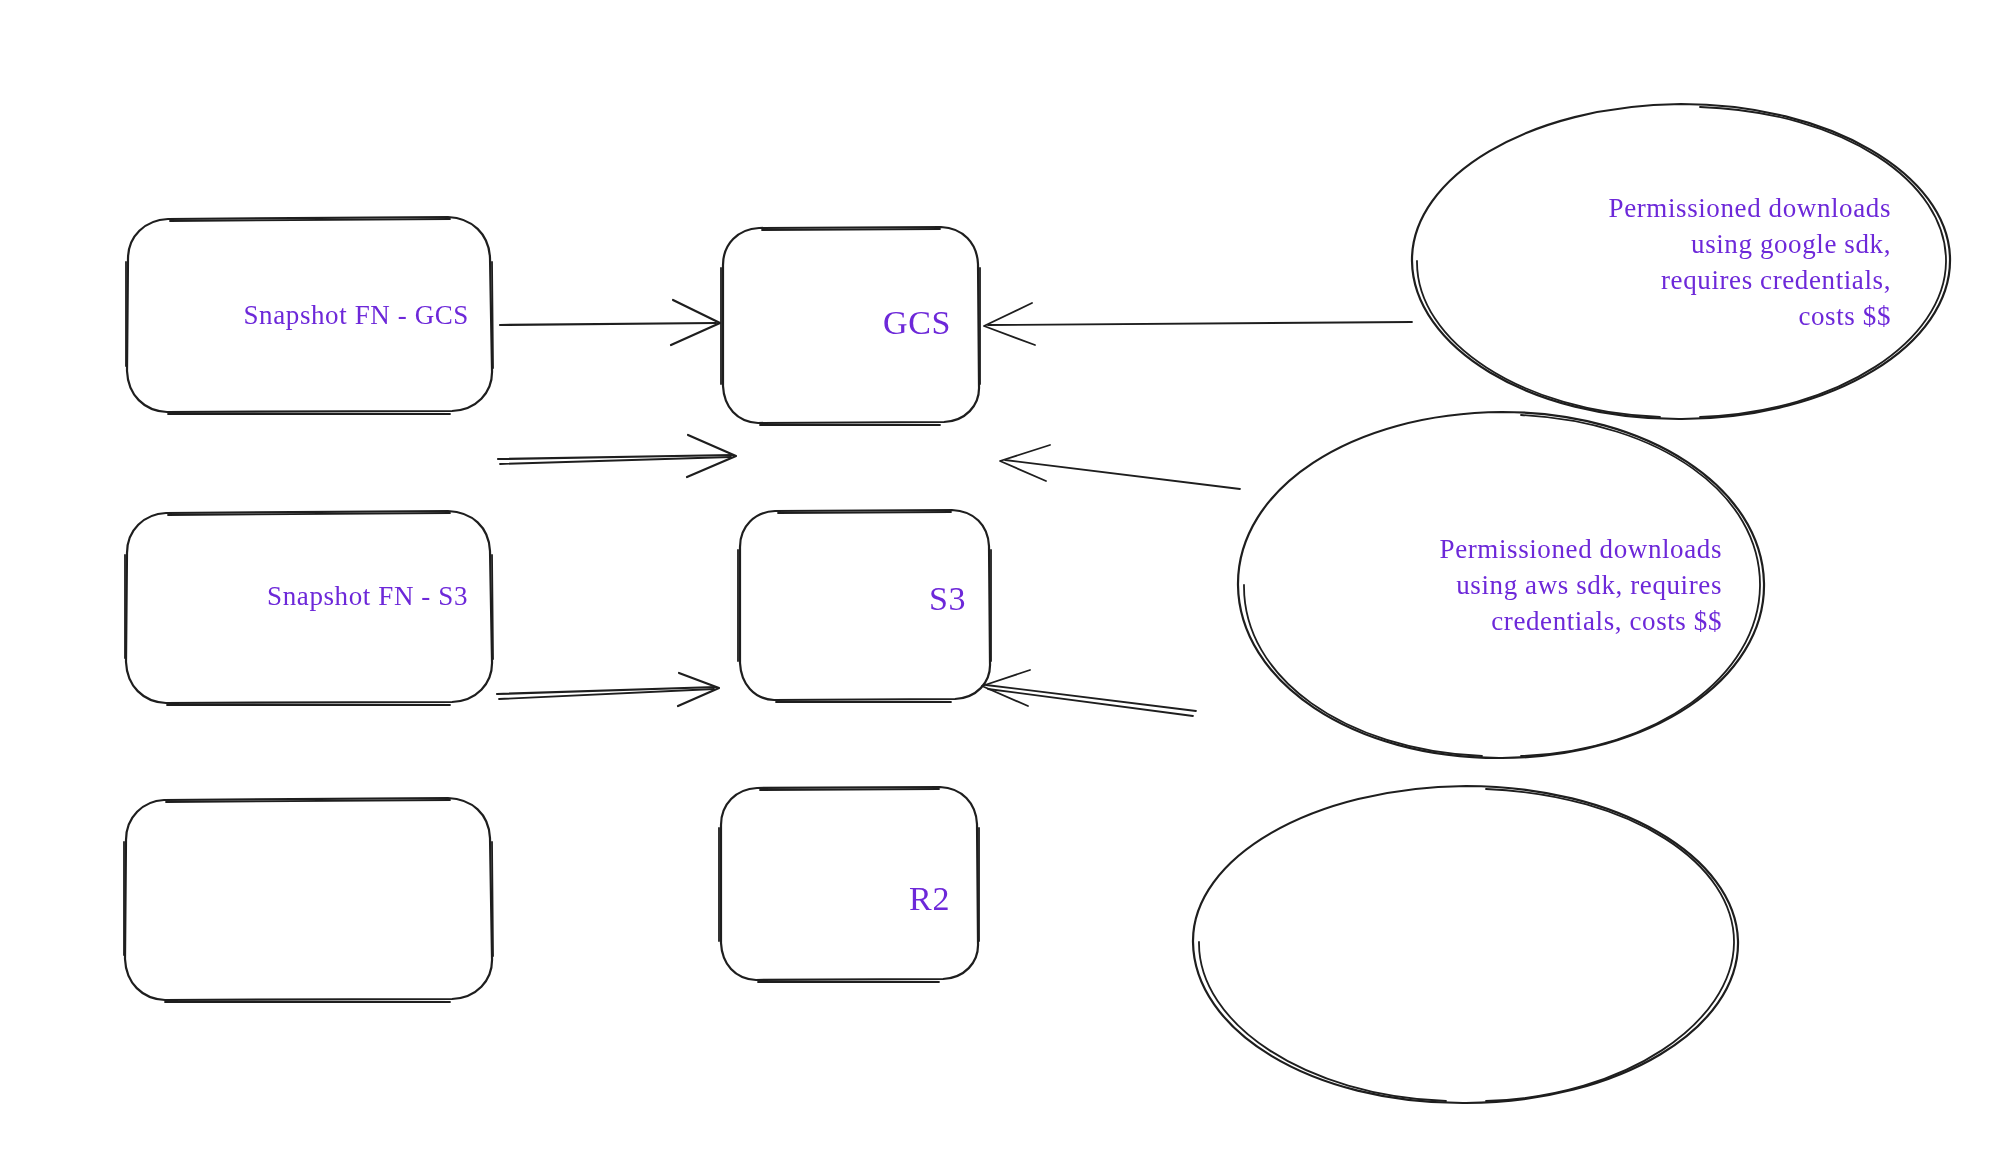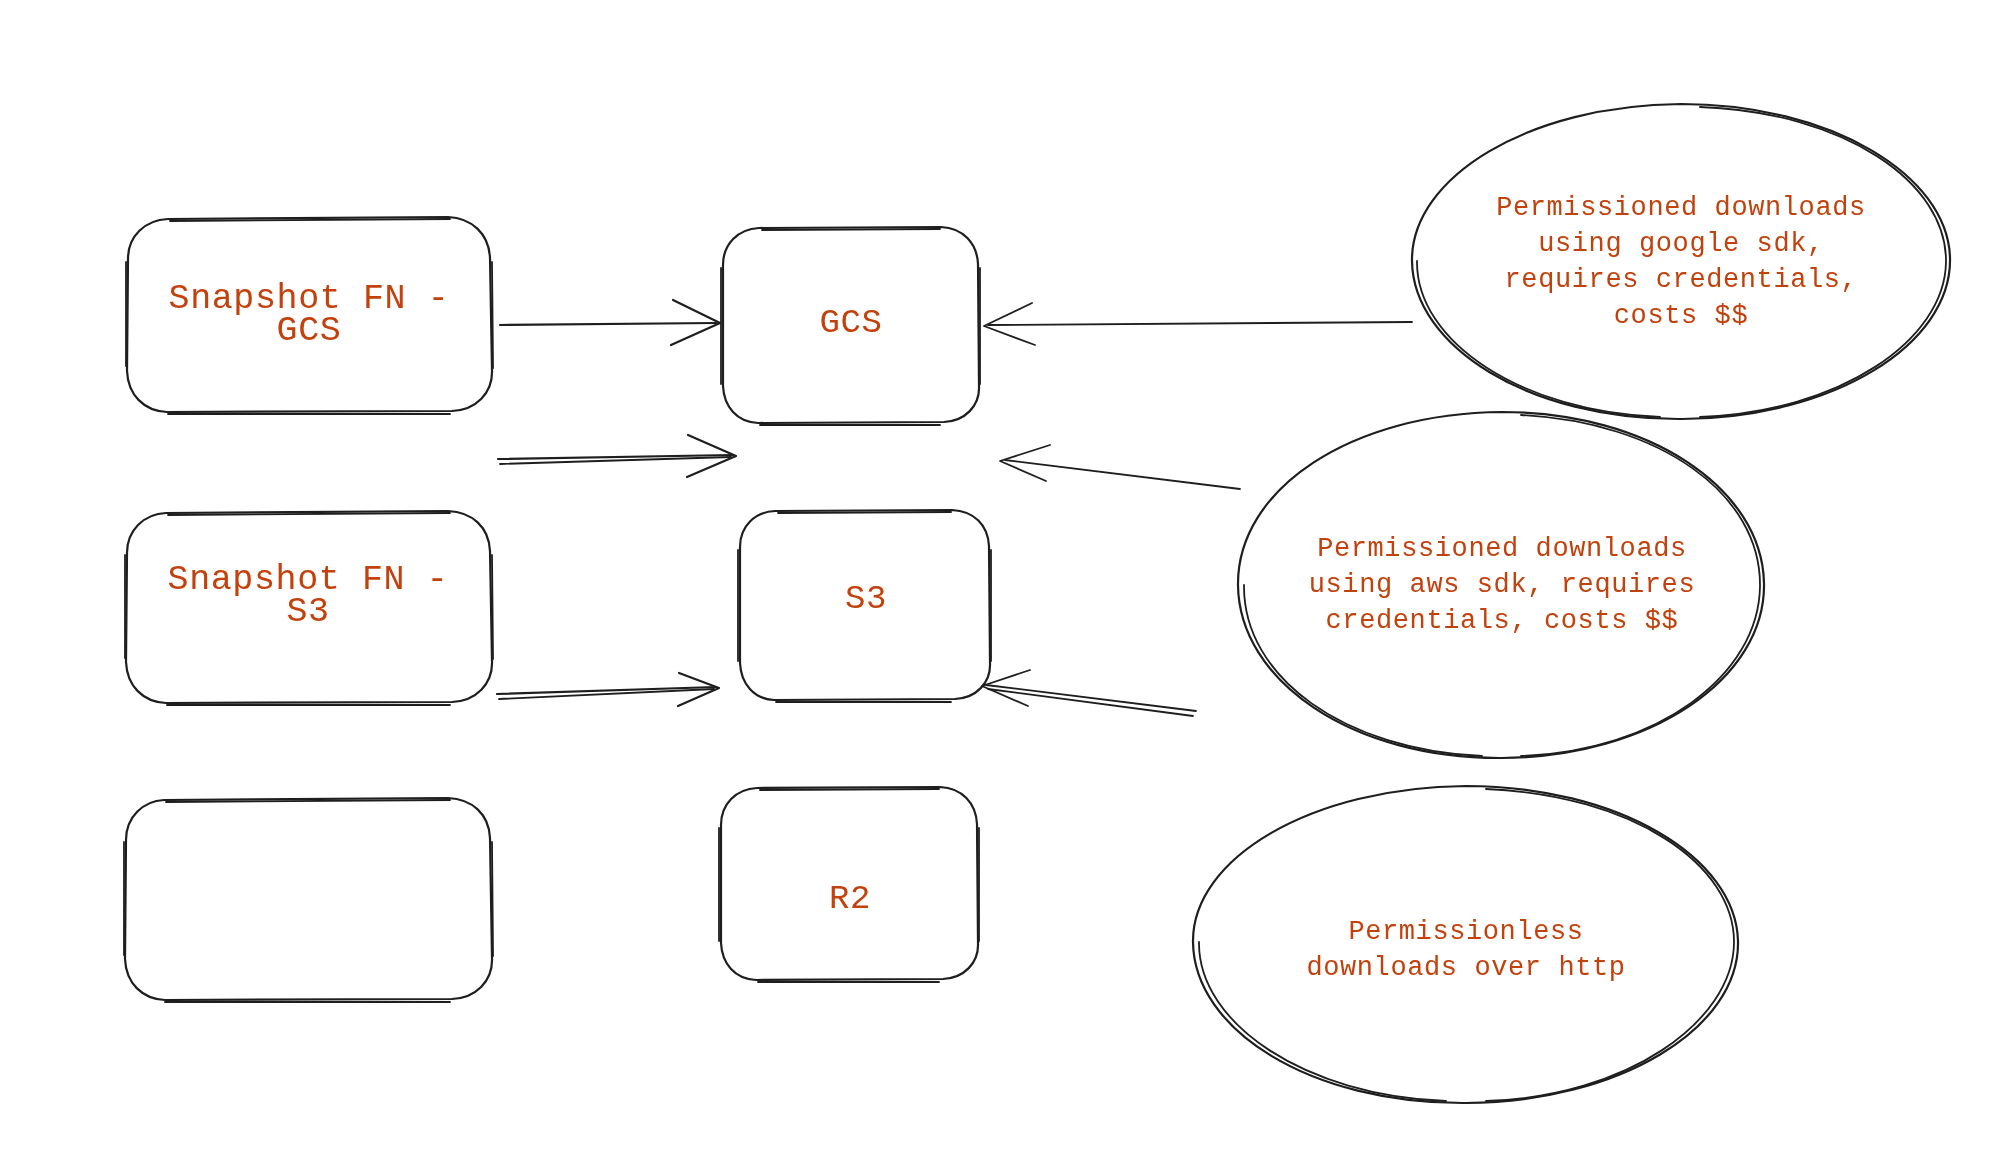--- a/index.html
+++ b/index.html
@@ -39,30 +39,30 @@
     stroke: #1e1e1e;
     stroke-width: 1.8;
     stroke-linecap: round;
     stroke-linejoin: round;
   }
   .shape-fill {
     fill: #ffffff;
   }
   .label {
     position: absolute;
-    text-align: center;
-    color: #c2410c;
-    font-family: Liberation Mono, monospace;
+    text-align: right;
+    color: #6d28d9;
+    font-family: Liberation Serif, serif;
     letter-spacing: 0.6px;
     white-space: pre-line;
     pointer-events: none;
     transform: translate(-50%, -50%);
   }
   .label-box {
-    font-size: 35px;
+    font-size: 27px;
     line-height: 32px;
   }
   .label-store {
     font-size: 34px;
     line-height: 32px;
   }
   .label-note {
     font-size: 27px;
     line-height: 36px;
   }
@@ -167,16 +167,14 @@
 
   <div class="label label-store" style="left:866px; top:599px; width:200px;">S3</div>
 
   <div class="label label-note" style="left:1502px; top:585px; width:440px;">Permissioned downloads
 using aws sdk, requires
 credentials, costs $$</div>
 
 
   <div class="label label-store" style="left:850px; top:899px; width:200px;">R2</div>
 
-  <div class="label label-note" style="left:1466px; top:950px; width:420px;">Permissionless
-downloads over http</div>
 
 </div>
 
 </body></html>

